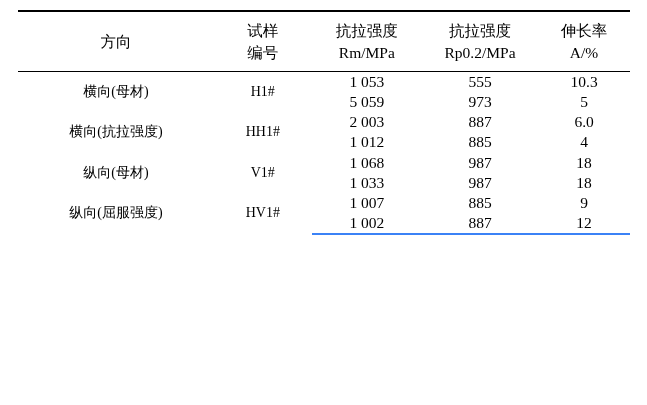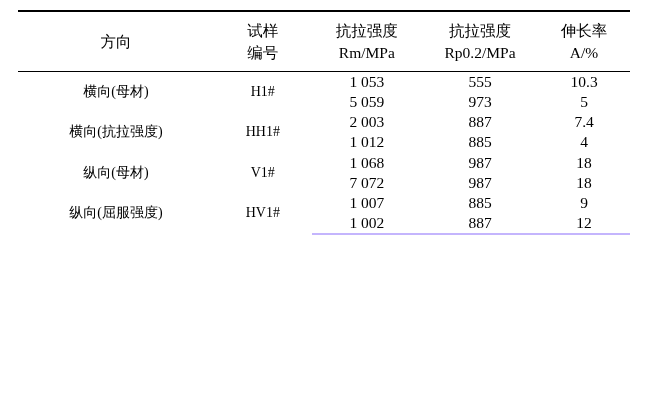--- a/index.html
+++ b/index.html
@@ -70,21 +70,21 @@
     padding: 0 2px;
     line-height: 1.3;
     font-size: 15.5px;
     white-space: nowrap;
     margin-top: 36px;
   }
   tbody td.dir, tbody td.code {
     font-size: 14px;
   }
   tbody tr.last-row td {
-    border-bottom: 2px solid #c4b5fd;
+    border-bottom: 2px solid #3b82f6;
   }
 </style>
 </head>
 <body>
 
 <div class="page">
 
 
   <table class="data">
     <colgroup>
@@ -130,37 +130,37 @@
         <td>5 059</td>
         <td>973</td>
         <td>5</td>
       </tr>
 
       <tr>
         <td class="dir" rowspan="2">横向(抗拉强度)</td>
         <td class="code" rowspan="2">HH1#</td>
         <td>2 003</td>
         <td>887</td>
-        <td>7.4</td>
+        <td>6.0</td>
       </tr>
       <tr>
         <td>1 012</td>
         <td>885</td>
         <td>4</td>
       </tr>
 
       <tr>
         <td class="dir" rowspan="2">纵向(母材)</td>
         <td class="code" rowspan="2">V1#</td>
         <td>1 068</td>
         <td>987</td>
         <td>18</td>
       </tr>
       <tr>
-        <td>7 072</td>
+        <td>1 033</td>
         <td>987</td>
         <td>18</td>
       </tr>
 
       <tr>
         <td class="dir" rowspan="2">纵向(屈服强度)</td>
         <td class="code" rowspan="2">HV1#</td>
         <td>1 007</td>
         <td>885</td>
         <td>9</td>

